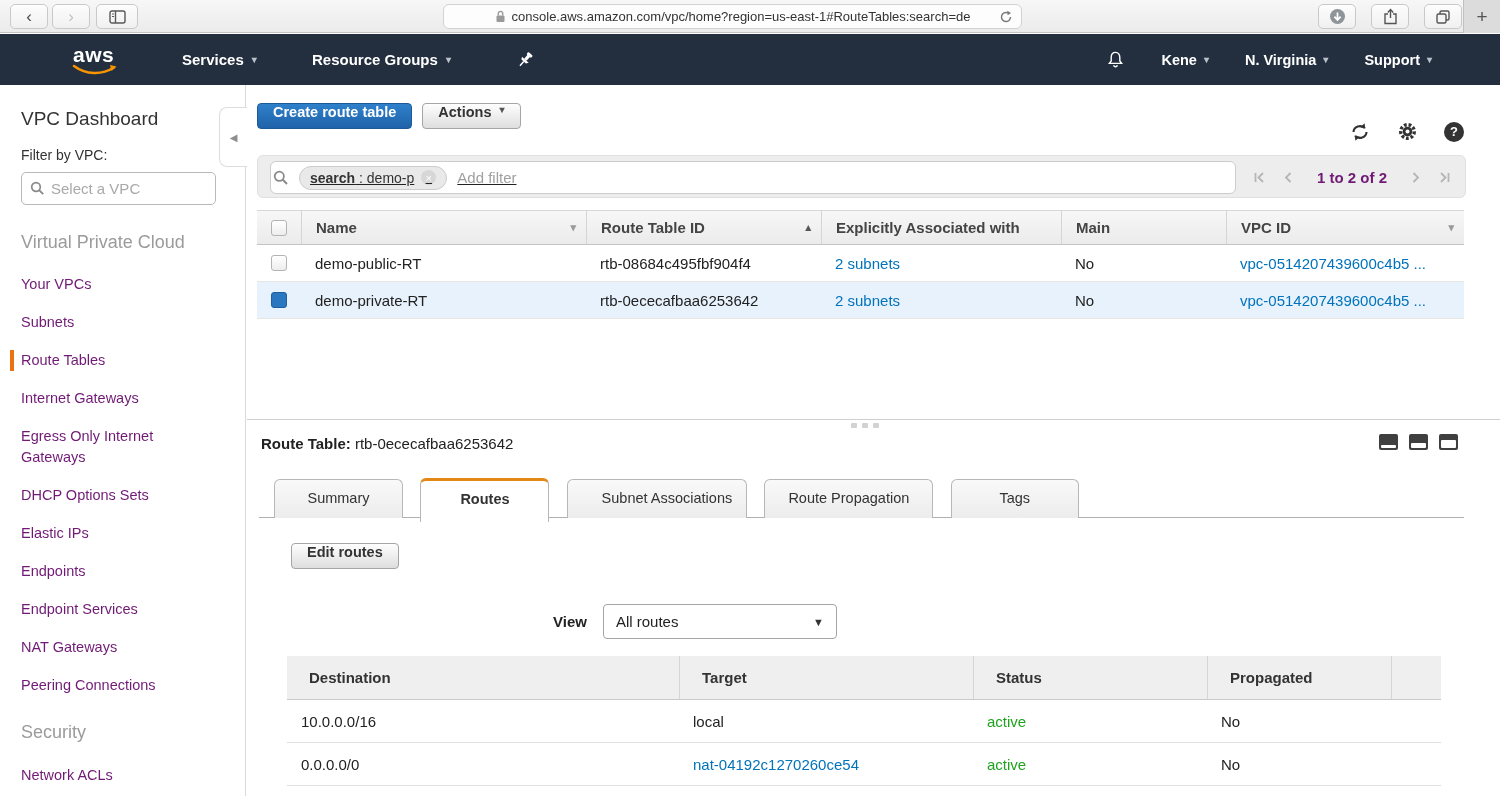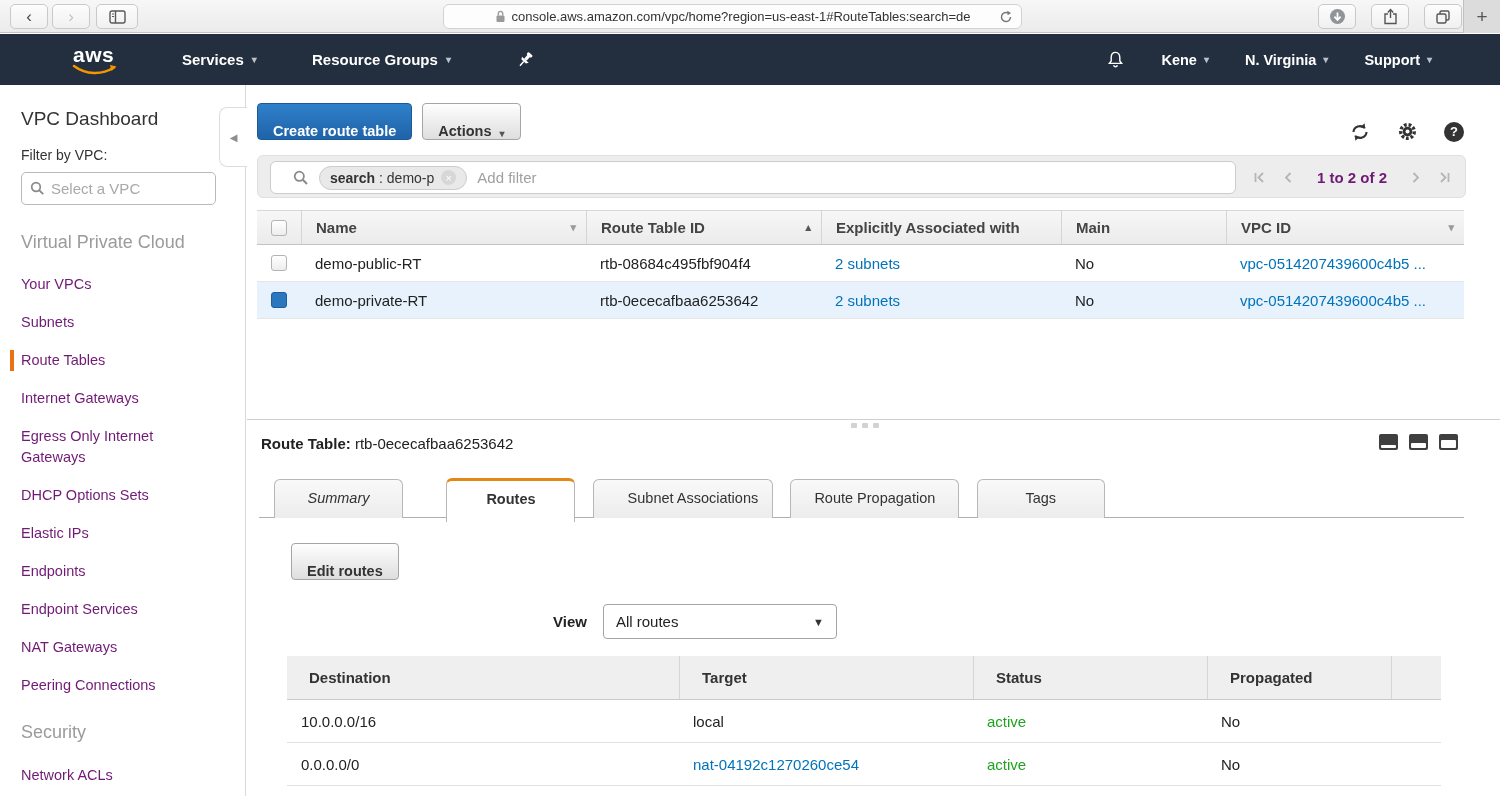--- a/index.html
+++ b/index.html
@@ -54,34 +54,34 @@
   .sb-menu li.active::before { content:""; position:absolute; left:-11px; top:0; width:4px; height:21px; background:#ec7211; }
   .sb-sec2 { margin-top:26px; margin-bottom:22px; }
   .collapse-handle { position:absolute; top:107px; left:219px; width:28px; height:60px; background:#fff;
     border:1px solid #ddd; border-right:none; border-radius:8px 0 0 8px; z-index:4;
     display:flex; align-items:center; justify-content:center; font-size:10px; color:#8e8e8e; }
 
   
   .main { position:absolute; top:85px; left:247px; right:0; bottom:0; background:#fff; }
 
   .toolbar { position:absolute; top:18px; left:10px; display:flex; gap:10px; }
-  .btn { display:inline-flex; align-items:flex-end; gap:8px; height:37px; padding:0 15px; border-radius:4px;
+  .btn { display:inline-flex; align-items:flex-start; gap:8px; height:26px; padding:0 15px; border-radius:4px;
     font-size:14.5px; font-weight:bold; cursor:pointer; }
   .btn-primary { background:linear-gradient(#2f80cb,#1f63a9); border:1px solid #1b5a96; color:#fff; }
   .btn-gray { background:linear-gradient(#fefefe,#dedede); border:1px solid #a5a5a5; color:#333; }
   .btn .caret { font-size:10px; color:#555; }
 
   .top-icons { position:absolute; top:36px; right:36px; display:flex; align-items:center; gap:26px; }
   .help-circle { width:20px; height:20px; border-radius:50%; background:#333; color:#fff; font-size:13px;
     font-weight:bold; display:flex; align-items:center; justify-content:center; }
 
   .filterbar { position:absolute; top:70px; left:10px; right:34px; height:43px; background:#ededed;
     border:1px solid #e0e0e0; border-radius:6px; }
   .search-box { position:absolute; top:5px; left:12px; width:966px; height:33px; background:#fff;
-    border:1px solid #ccc; border-radius:6px; display:flex; align-items:center; padding:0 22px; gap:10px; }
+    border:1px solid #ccc; border-radius:6px; display:flex; align-items:center; padding:0 2px; gap:10px;text-decoration:underline; }
   .pill { display:flex; align-items:center; gap:7px; background:#e9e9e9; border:1px solid #ccc;
     border-radius:14px; padding:3px 10px; font-size:14px; color:#333; }
   .pill .k { font-weight:bold; }
   .pill-x { width:15px; height:15px; border-radius:50%; background:#d7d7d7; color:#fff; font-size:11px;
     display:flex; align-items:center; justify-content:center; }
   .addfilter { border:none; outline:none; font-size:15px; color:#333; width:330px;
     font-family:"Liberation Sans",sans-serif; }
   .addfilter::placeholder { color:#a0a0a0; }
   .pager { position:absolute; right:14px; top:0; height:43px; display:flex; align-items:center; gap:16px; }
   .pager .count { font-size:15px; font-weight:bold; color:#701a75; margin:0 6px; }
@@ -117,22 +117,22 @@
   .pane { width:19px; height:16px; background:#3f3f3f; border-radius:2px; position:relative; }
   .pane i { position:absolute; left:2px; right:2px; bottom:2px; background:#fff; border-radius:1px; }
   .pane.p1 i { height:3px; } .pane.p2 i { height:5px; } .pane.p3 i { height:8px; }
 
   
   .tabs-row { position:absolute; top:393px; left:12px; right:36px; height:40px; border-bottom:1px solid #b0b0b0; }
   .tab { display:inline-block; vertical-align:top; box-sizing:border-box; height:39px; margin:1px 13px 0 0;
     border:1px solid #b7b7b7; border-bottom:none; border-radius:6px 6px 0 0;
     background:linear-gradient(#f9f9f9,#ececec); font-size:14.5px; color:#333; text-align:center;
     line-height:37px; cursor:pointer; }
-  .tab:first-child { margin-left:15px;font-style:italic; }
-  .t1 { width:129px; } .t2 { width:129px;margin-left:26px; } .t3 { width:180px;padding-left:20px; } .t4 { width:169px; } .t5 { width:128px; }
+  .tab:first-child { margin-left:15px; }
+  .t1 { width:129px; } .t2 { width:129px; } .t3 { width:180px;padding-left:20px; } .t4 { width:169px; } .t5 { width:128px; }
   .tab.active { height:44px; margin-top:0; background:#fff; border-top:3px solid #e38817;
     font-weight:bold; position:relative; z-index:2; line-height:36px; }
 
   .edit-btn { position:absolute; top:458px; left:44px; }
   .view-row { position:absolute; top:519px; left:306px; display:flex; align-items:center; gap:16px; }
   .view-label { font-size:15px; font-weight:bold; color:#222; }
   .select { width:234px; height:35px; border:1px solid #a5a5a5; border-radius:4px; background:#fff;
     display:flex; align-items:center; padding:0 12px; font-size:15px; color:#222; position:relative; }
   .select .caret-solid { position:absolute; right:12px; font-size:11px; color:#333; }
 

